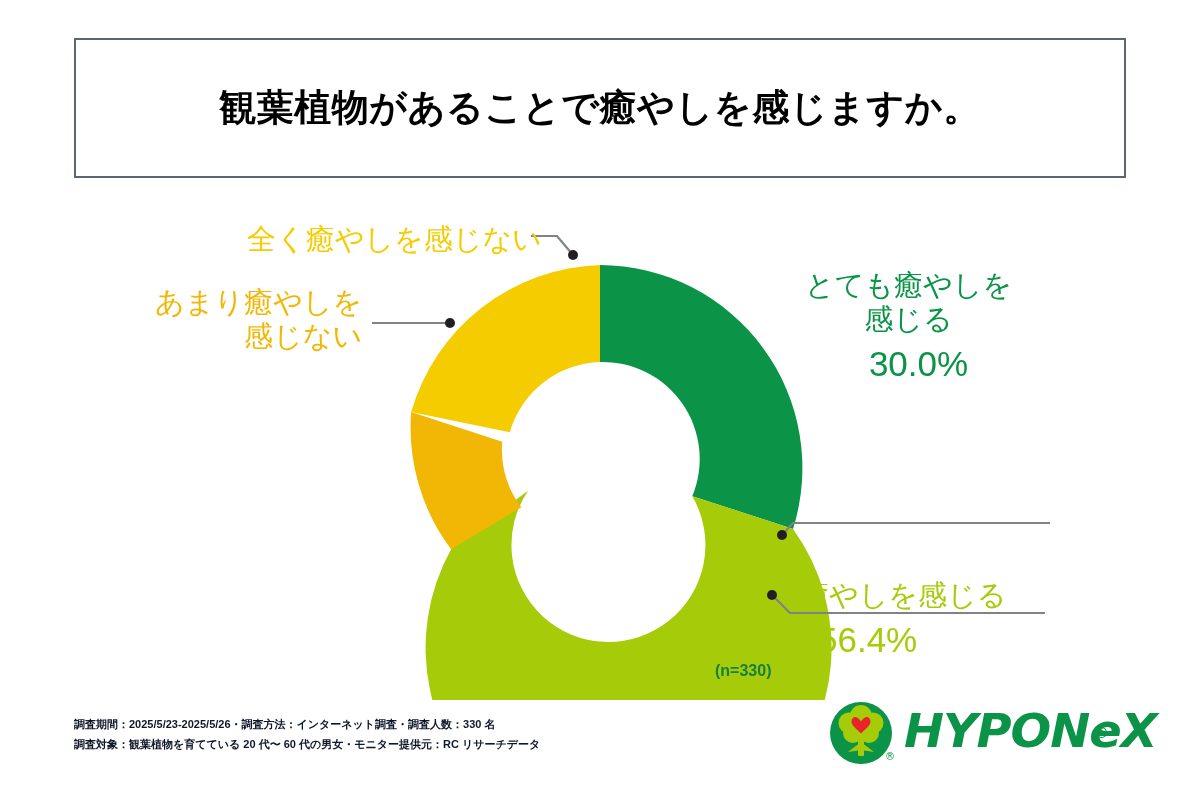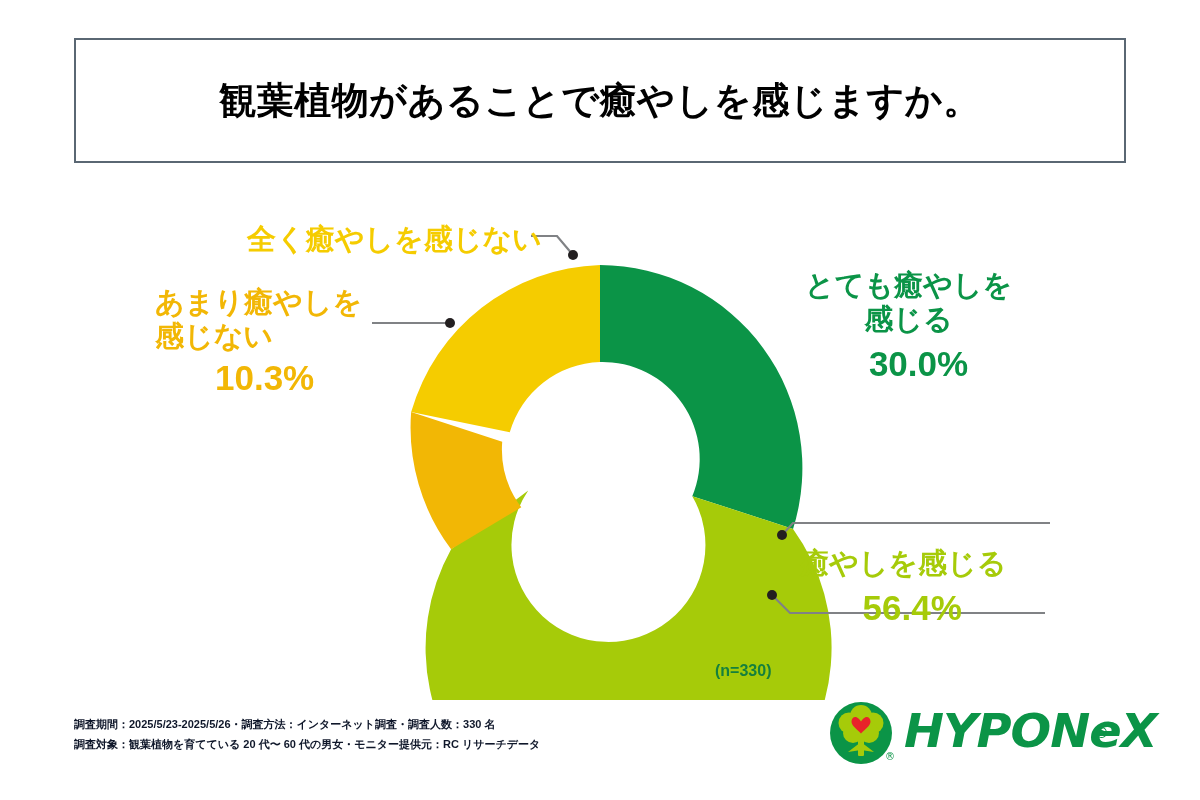--- a/index.html
+++ b/index.html
@@ -16,21 +16,21 @@
     font-family: "Liberation Sans", "DejaVu Sans", sans-serif;
     color: #000000;
   }
 
   
   #title-box {
     position: absolute;
     left: 74px;
     top: 38px;
     width: 1052px;
-    height: 125px;
+    height: 140px;
     border: 2px solid #5a6773;
     box-sizing: border-box;
     display: flex;
     align-items: center;
     justify-content: center;
   }
   #title-text {
     font-size: 37px;
     font-weight: bold;
     letter-spacing: 0.5px;
@@ -48,21 +48,21 @@
   }
   #donut-svg {
     position: absolute;
     left: 0;
     top: 0;
   }
 
   
   .callout {
     position: absolute;
-    font-weight: bold;
+    font-weight: normal;
     line-height: 1.18;
     white-space: nowrap;
   }
   .callout .cat {
     font-size: 29px;
     display: block;
   }
   .callout .pct {
     font-size: 35px;
     display: block;
@@ -76,36 +76,35 @@
     text-align: center;
   }
   #label-very .pct {
     margin-left: 20px;
     margin-top: 7px;
   }
 
   
   #label-some {
     left: 800px;
-    top: 366px;
+    top: 398px;
     color: #a6cb09;
     text-align: left;
   }
   #label-some .pct {
     margin-left: 18px;
     margin-top: 7px;
-    text-align: center;
   }
 
   
   #label-little {
     left: 155px;
     top: 105px;
     color: #f2b705;
-    text-align: left;
+    text-align: right;
   }
   #label-little .pct {
     margin-left: 60px;
     margin-top: 4px;
   }
 
   
   #label-none {
     left: 247px;
     top: 42px;
@@ -233,21 +232,20 @@
   </div>
 
   <div class="callout" id="label-some">
     <span class="cat">癒やしを感じる</span>
     <span class="pct">56.4%</span>
   </div>
 
   <div class="callout" id="label-little">
     <span class="cat">あまり癒やしを</span>
     <span class="cat">感じない</span>
-    <span class="pct">10.3%</span>
   </div>
 
   <div class="callout" id="label-none">
     <span class="cat">全く癒やしを感じない</span>
   </div>
 
   <div id="n-note">(n=330)</div>
 </div>
 
 <div id="footer">

